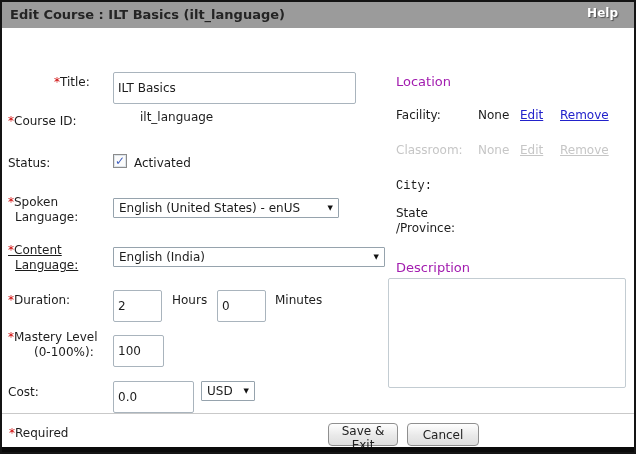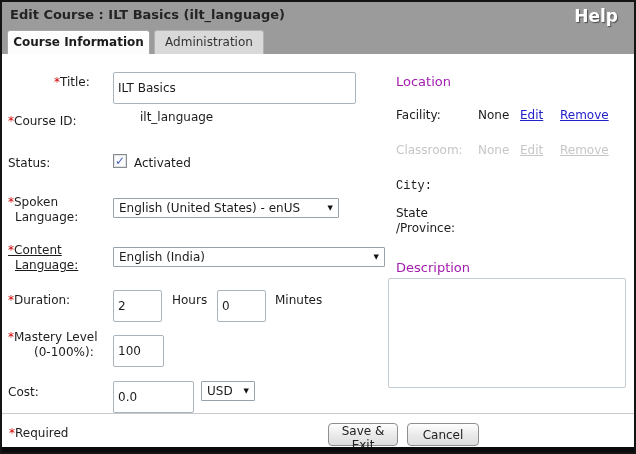--- a/index.html
+++ b/index.html
@@ -15,21 +15,21 @@
   .titlebar {
     position:absolute; left:0; top:0; width:632px; height:26px;
     background:#9b9b9b;
   }
   .titlebar .title {
     position:absolute; left:8px; top:5px;
     font-size:13px; font-weight:bold; color:#242424;
   }
   .titlebar .help {
     position:absolute; right:16px; top:4px;
-    font-size:17px; font-weight:bold; color:#ffffff;
+    font-size:12px; font-weight:bold; color:#ffffff;
     text-shadow:1px 1px 1px rgba(70,70,70,.9);
     text-decoration:none; cursor:pointer;
   }
 
   
   .tabrow {
     position:absolute; left:0; top:26px; width:632px; height:26px;
     background:#9b9b9b;
   }
   .tab {
@@ -102,24 +102,20 @@
 </head>
 <body>
 
 <div class="window">
 
   <div class="titlebar">
     <span class="title">Edit Course : ILT Basics (ilt_language)</span>
     <a class="help">Help</a>
   </div>
 
-  <div class="tabrow">
-    <div class="tab tab-ci active">Course Information</div>
-    <div class="tab tab-ad">Administration</div>
-  </div>
 
   <div class="content">
 
     <div class="abs lbl" style="left:6px; top:21px;margin-left:46px;">
       <span class="req">*</span><span>Title:</span>
     </div>
     <input class="txt" style="left: 111px; top: 18px; width: 243px;" type="text" value="ILT Basics">
 
     <div class="abs lbl" style="left:6px; top:60px;">
       <span class="req">*</span><span>Course ID:</span>

